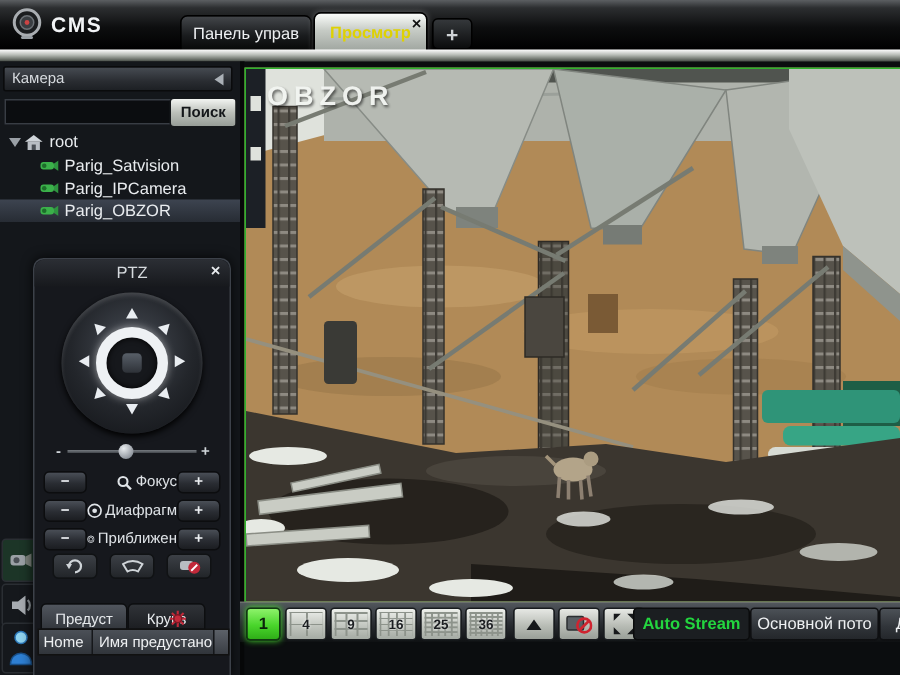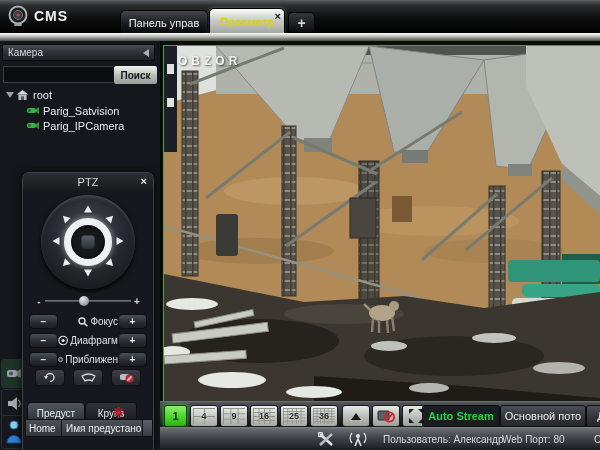--- a/index.html
+++ b/index.html
@@ -79,21 +79,21 @@
   .ptztab.off{left:62px;width:50px;background:linear-gradient(#303338,#1c1e22);}
   .redgear{left:90px;top:234px;width:11px;height:11px;}
   .presethdr{left:2px;top:246px;width:126px;height:16px;display:flex;
       background:linear-gradient(#4b5057,#31353b);border:1px solid #111;font-size:10px;color:#eef0f2;}
   .presethdr .c1{width:36px;border-right:1px solid #15171a;display:flex;align-items:center;padding-left:3px;box-sizing:border-box;}
   .presethdr .c2{flex:1;display:flex;align-items:center;padding-left:4px;white-space:nowrap;overflow:hidden;}
   .presethdr .sc{width:9px;background:linear-gradient(#5c6168,#3a3e44);border-left:1px solid #15171a;}
 
   
   .video{left:163px;top:45px;width:436px;height:355px;border:1px solid #2db32d;background:#b18a57;overflow:hidden;}
-  .wm{left:14px;top:8px;font-size:12px;font-weight:bold;letter-spacing:4px;color:#f3f5f2;
+  .wm{left:14px;top:8px;font-size:18px;font-weight:bold;letter-spacing:4px;color:#f3f5f2;
       text-shadow:1px 1px 2px rgba(0,0,0,.6);opacity:.95;}
 
   
   .vtoolbar{left:160px;top:401px;width:440px;height:26px;
       background:linear-gradient(#51565c,#2b2e33 50%,#0f1113);border-top:1px solid #6c716c;}
   .lay1{left:4px;top:3px;width:21px;height:20px;border-radius:3px;border:1px solid #0f3a0f;
       background:linear-gradient(#8df26a,#49d52b 55%,#2fae18);color:#0b220b;font-weight:bold;font-size:11px;
       display:flex;align-items:center;justify-content:center;box-shadow:0 0 4px #42d52b;}
   .lay{top:3px;width:26px;height:20px;border-radius:3px;border:1px solid #191c1f;position:absolute;
       background:linear-gradient(#eef0ec,#c3c7c0 55%,#a5aba4);}
@@ -170,20 +170,28 @@
       <span>Parig_Satvision</span>
     </div>
     <div class="abs treerow" style="top:77px;padding-left:26px;box-sizing:border-box;">
       <svg class="camicon" viewBox="0 0 13 10">
         <rect x="1" y="2" width="9" height="5" rx="2" fill="#3bb14a"></rect>
         <circle cx="3.5" cy="4.5" r="1.5" fill="#1d6d2a"></circle>
         <path d="M10 3 L13 1 L13 8 L10 6 Z" fill="#2f9440"></path>
       </svg>
       <span>Parig_IPCamera</span>
     </div>
+    <div class="abs treerow sel" style="top:92px;padding-left:26px;box-sizing:border-box;">
+      <svg class="camicon" viewBox="0 0 13 10">
+        <rect x="1" y="2" width="9" height="5" rx="2" fill="#3bb14a"></rect>
+        <circle cx="3.5" cy="4.5" r="1.5" fill="#1d6d2a"></circle>
+        <path d="M10 3 L13 1 L13 8 L10 6 Z" fill="#2f9440"></path>
+      </svg>
+      <span>Parig_OBZOR</span>
+    </div>
 
     <div class="abs sideico" style="top:318px;background:#1c3527;">
       <svg width="16" height="12" viewBox="0 0 16 12">
         <rect x="1" y="2" width="10" height="7" rx="2" fill="#9aa0a5"></rect>
         <circle cx="5" cy="5.5" r="2" fill="#4a4f55"></circle>
         <path d="M11 3 L15 1 L15 10 L11 8 Z" fill="#7e847e"></path>
       </svg>
     </div>
     <div class="abs sideico" style="top:348px;">
       <svg width="15" height="13" viewBox="0 0 15 13">
@@ -444,30 +452,14 @@
       <span>Auto Stream</span>
     </div>
     <div class="abs streambtn stream-off" style="left:340px;width:84px;">
       <span>Основной пото</span>
     </div>
     <div class="abs streambtn stream-off" style="left:426px;width:40px;">
       <span>Доп</span>
     </div>
   </div>
 
-  <div class="abs statusbar">
-    <svg class="abs" style="left:158px;top:4px;" width="16" height="15" viewBox="0 0 16 15">
-      <line x1="2" y1="2" x2="14" y2="13" stroke="#e2e5e8" stroke-width="2.4"></line>
-      <line x1="14" y1="2" x2="2" y2="13" stroke="#b9bec3" stroke-width="2.4"></line>
-      <circle cx="2.5" cy="2.5" r="2.2" fill="none" stroke="#e2e5e8" stroke-width="1.3"></circle>
-    </svg>
-    <svg class="abs" style="left:188px;top:3px;" width="20" height="16" viewBox="0 0 20 16">
-      <path d="M4 2 A8 8 0 0 0 4 12" fill="none" stroke="#d6dade" stroke-width="1.4"></path>
-      <path d="M16 2 A8 8 0 0 1 16 12" fill="none" stroke="#d6dade" stroke-width="1.4"></path>
-      <circle cx="10" cy="5" r="2" fill="#e2e5e8"></circle>
-      <path d="M7 15 L10 8 L13 15" fill="none" stroke="#e2e5e8" stroke-width="1.6"></path>
-    </svg>
-    <span class="abs statustext" style="left:223px;">Пользователь: Александр</span>
-    <span class="abs statustext" style="left:342px;">Web Порт: 80</span>
-    <span class="abs statustext" style="left:434px;">С</span>
-  </div>
 
 </div>
 
 </body></html>

